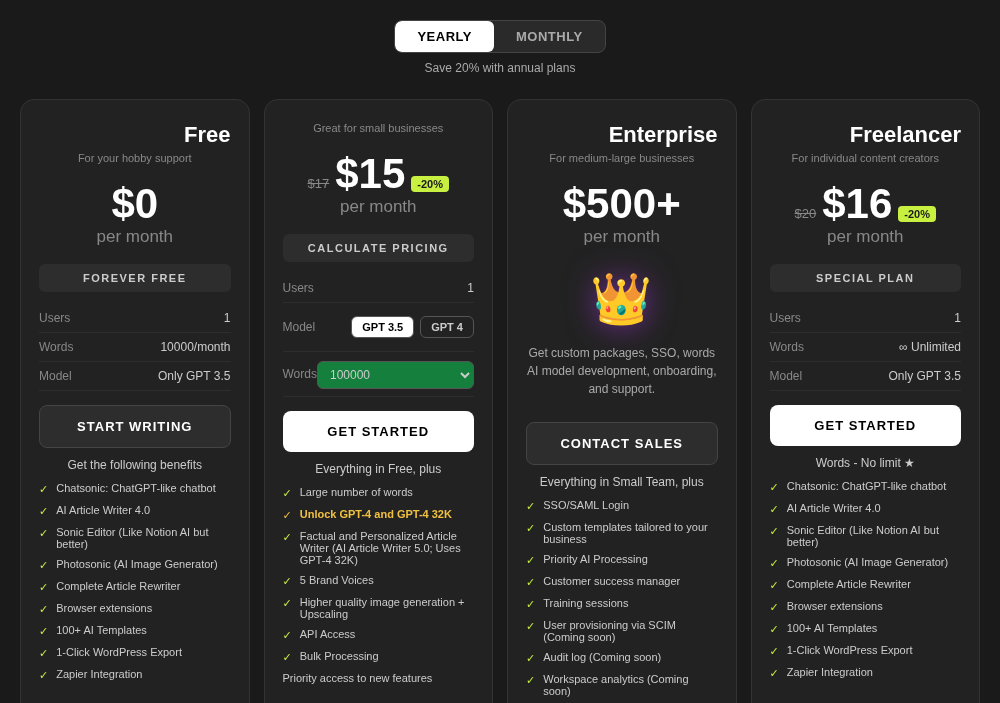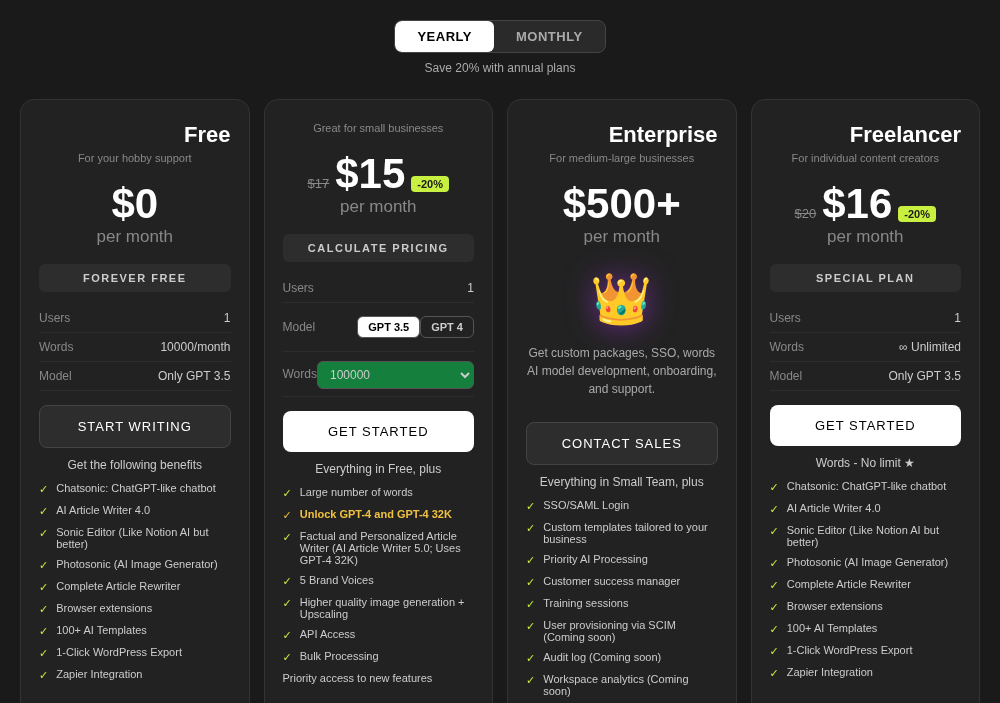--- a/index.html
+++ b/index.html
@@ -129,21 +129,21 @@
       color: #ccc;
     }
     .feature-row .label { color: #888; }
     .feature-row .value { color: #ccc; font-size: 12px; }
     .cta-btn {
       width: 100%;
       padding: 13px;
       border-radius: 8px;
       border: none;
       font-size: 13px;
-      font-weight: 400;
+      font-weight: 700;
       letter-spacing: 1px;
       cursor: pointer;
       margin: 14px 0 10px;
     }
     .cta-btn.white {
       background: #fff;
       color: #000;
     }
     .cta-btn.dark {
       background: #2d2d2d;
@@ -166,20 +166,21 @@
     }
     .check-icon {
       color: #c8f040;
       font-size: 11px;
       margin-top: 1px;
       flex-shrink: 0;
     }
     .check-icon.yellow { color: #f0c040; }
     .model-selector {
       display: flex;
+      gap: 6px;
       padding: 6px 0;
       align-items: center;
     }
     .model-btn {
       padding: 4px 10px;
       border-radius: 6px;
       font-size: 11px;
       font-weight: 600;
       cursor: pointer;
       border: 1px solid #555;

